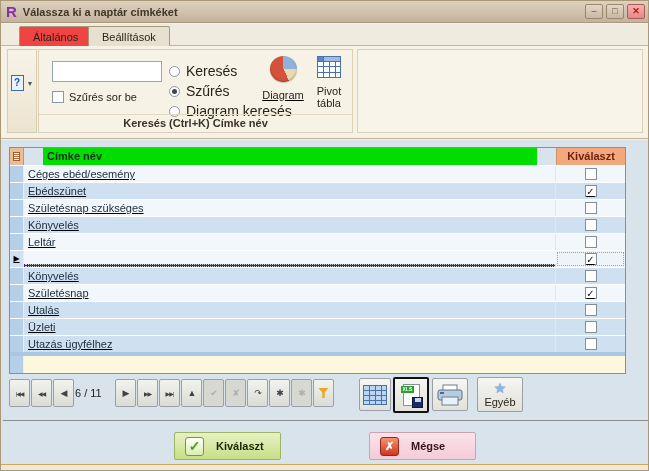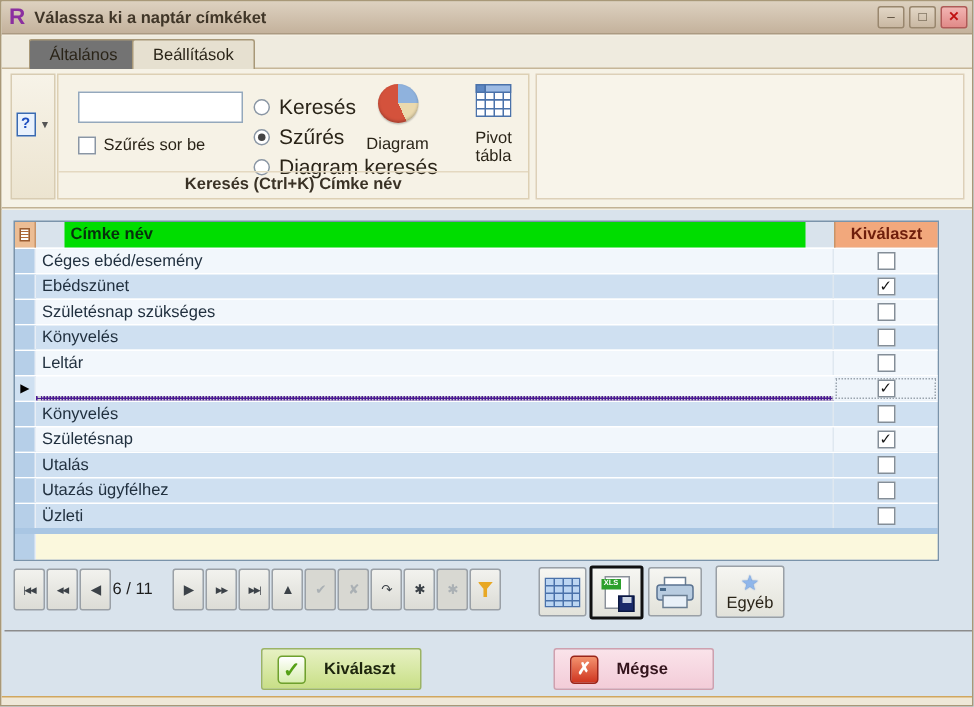--- a/index.html
+++ b/index.html
@@ -19,21 +19,21 @@
     text-align:center; color:#574a38; cursor:default; }
   .win-btn.close { background:linear-gradient(#f2b4b2,#e08a88); border-color:#b05a58;
     color:#c01010; font-weight:bold; }
 
   
   .tabstrip { position:absolute; left:0; top:23px; width:649px; height:22px;
     background:#efebdf; border-bottom:1px solid #c6b698; }
   .tab { position:absolute; top:2px; height:21px; padding:0 13px; font-size:11px;
     line-height:20px; color:#2a2418; border:1px solid #a89878; border-bottom:none;
     border-radius:2px 2px 0 0; background:#e6e0d0; }
-  .tab.active { background:#737373; height:32px; font-weight:normal; }
+  .tab.active { background:#ef4444; height:32px; font-weight:normal; }
 
   
   .ribbon { position:absolute; left:0; top:45px; width:649px; height:93px;
     background:#f6f2e6; border-bottom:1px solid #c2b294; }
   .help-panel { position:absolute; left:6px; top:3px; width:30px; height:84px;
     background:linear-gradient(#f7f3e8,#ece4d0); border:1px solid #d8ccb2;
     display:flex; justify-content:center; align-items:flex-start; padding-top:25px; }
   .help-btn { display:flex; align-items:center; gap:3px; cursor:default; }
   .help-glyph { display:inline-block; width:13px; height:16px; border:1px solid #3a6ab0;
     background:#eaf2fd; color:#2050c0; font-weight:bold; font-size:10px; line-height:14px;
@@ -73,21 +73,21 @@
   .grid { position:absolute; left:8px; top:146px; width:617px; border:1px solid #7a93aa; }
   .g-head { display:flex; height:17px;gap:19px; }
   .g-head .ind { width:14px; background:#ecbd94; border-right:1px solid #c89468;
     display:flex; align-items:center; justify-content:center; }
   .colmenu { width:7px; height:9px; background:
     repeating-linear-gradient(#fdfdfd 0 1px, #b06a3a 1px 2px); border:1px solid #9a5c30; }
   .g-head .hl { flex:1; background:#00dd00; color:#06300c; font-size:11px; font-weight:bold;
     padding-left:4px; line-height:17px; }
   .g-head .hs { width:69px; background:#f2a87c; color:#6e1e0c; font-size:11px;
     font-weight:bold; text-align:center; line-height:17px; border-left:1px solid #c89468; }
-  .trow { display:flex; height:17px; background:#f2f7fc; border-top:1px solid #fff; }
+  .trow { display:flex; height:17px; background:#f2f7fc; border-top:1px solid #fff;text-decoration:underline; }
   .trow.alt { background:#cfe0f1; }
   .trow .ind { width:14px; background:#b6cfe8; border-right:1px solid #e8eef5;
     font-size:8px; line-height:16px; text-align:center; color:#000; }
   .trow .lbl { flex:1; font-size:11px; color:#21303f; padding-left:4px; line-height:16px;
     border-right:1px solid #dfe8f0; white-space:nowrap; overflow:hidden; }
   .trow .chk { width:69px; display:flex; align-items:center; justify-content:center; }
   .cb { width:12px; height:12px; background:#fff; border:1px solid #848e98; font-size:10px;
     line-height:11px; text-align:center; color:#111; }
   .trow.sel .ind { background:#cfe0f1; }
   .trow.sel .lbl { background:#4c1d95; color:#00a810; outline:1px dotted #cfcfcf;
@@ -182,21 +182,21 @@
       </div>
       <div class="radio-row" style="top:33px;">
         <span class="radio on"></span>
         <span class="radio-label">Szűrés</span>
       </div>
       <div class="radio-row" style="top:53px;">
         <span class="radio"></span>
         <span class="radio-label">Diagram keresés</span>
       </div>
 
-      <div class="big-btn" style="left:204px;">
+      <div class="big-btn" style="left:222px;text-decoration:underline;">
         <span class="pie-icon"></span>
         <div class="cap">Diagram</div>
       </div>
       <div class="big-btn" style="left:268px;">
         <svg class="pivot-icon" viewBox="0 0 24 22">
           <rect x="0.5" y="0.5" width="23" height="21" fill="#fff" stroke="#4a72aa"></rect>
           <rect x="0.5" y="0.5" width="23" height="5" fill="#9dbbe4" stroke="#4a72aa"></rect>
           <rect x="0.5" y="0.5" width="6" height="5" fill="#5d87c2" stroke="#4a72aa"></rect>
           <path d="M6.5 0.5V21.5 M12.5 5.5V21.5 M18.5 5.5V21.5 M0.5 10.5H23.5 M0.5 16seznam.5H23.5" stroke="#4a72aa" fill="none"></path>
           <path d="M0.5 10.5H23.5 M0.5 16.5H23.5" stroke="#4a72aa" fill="none"></path>
@@ -281,28 +281,28 @@
         </div>
         <div class="trow alt">
           <div class="ind"></div>
           <div class="lbl">Utalás</div>
           <div class="chk">
             <span class="cb"></span>
           </div>
         </div>
         <div class="trow alt">
           <div class="ind"></div>
+          <div class="lbl">Üzleti</div>
+          <div class="chk">
+            <span class="cb"></span>
+          </div>
+        </div>
+        <div class="trow alt">
+          <div class="ind"></div>
           <div class="lbl">Utazás ügyfélhez</div>
-          <div class="chk">
-            <span class="cb"></span>
-          </div>
-        </div>
-        <div class="trow alt">
-          <div class="ind"></div>
-          <div class="lbl">Üzleti</div>
           <div class="chk">
             <span class="cb"></span>
           </div>
         </div>
       </div>
     <div class="g-fill"></div>
     <div class="g-footer">
       <div class="ind"></div>
       <div class="pad"></div>
     </div>

